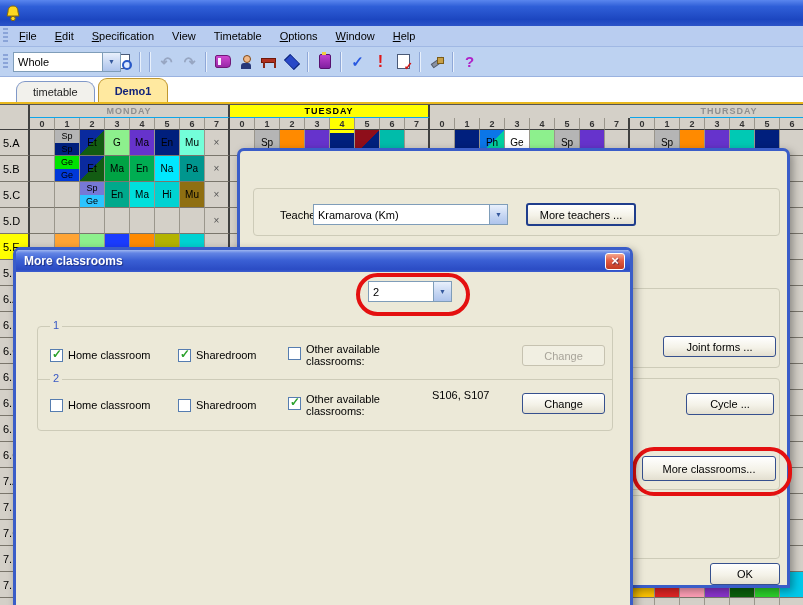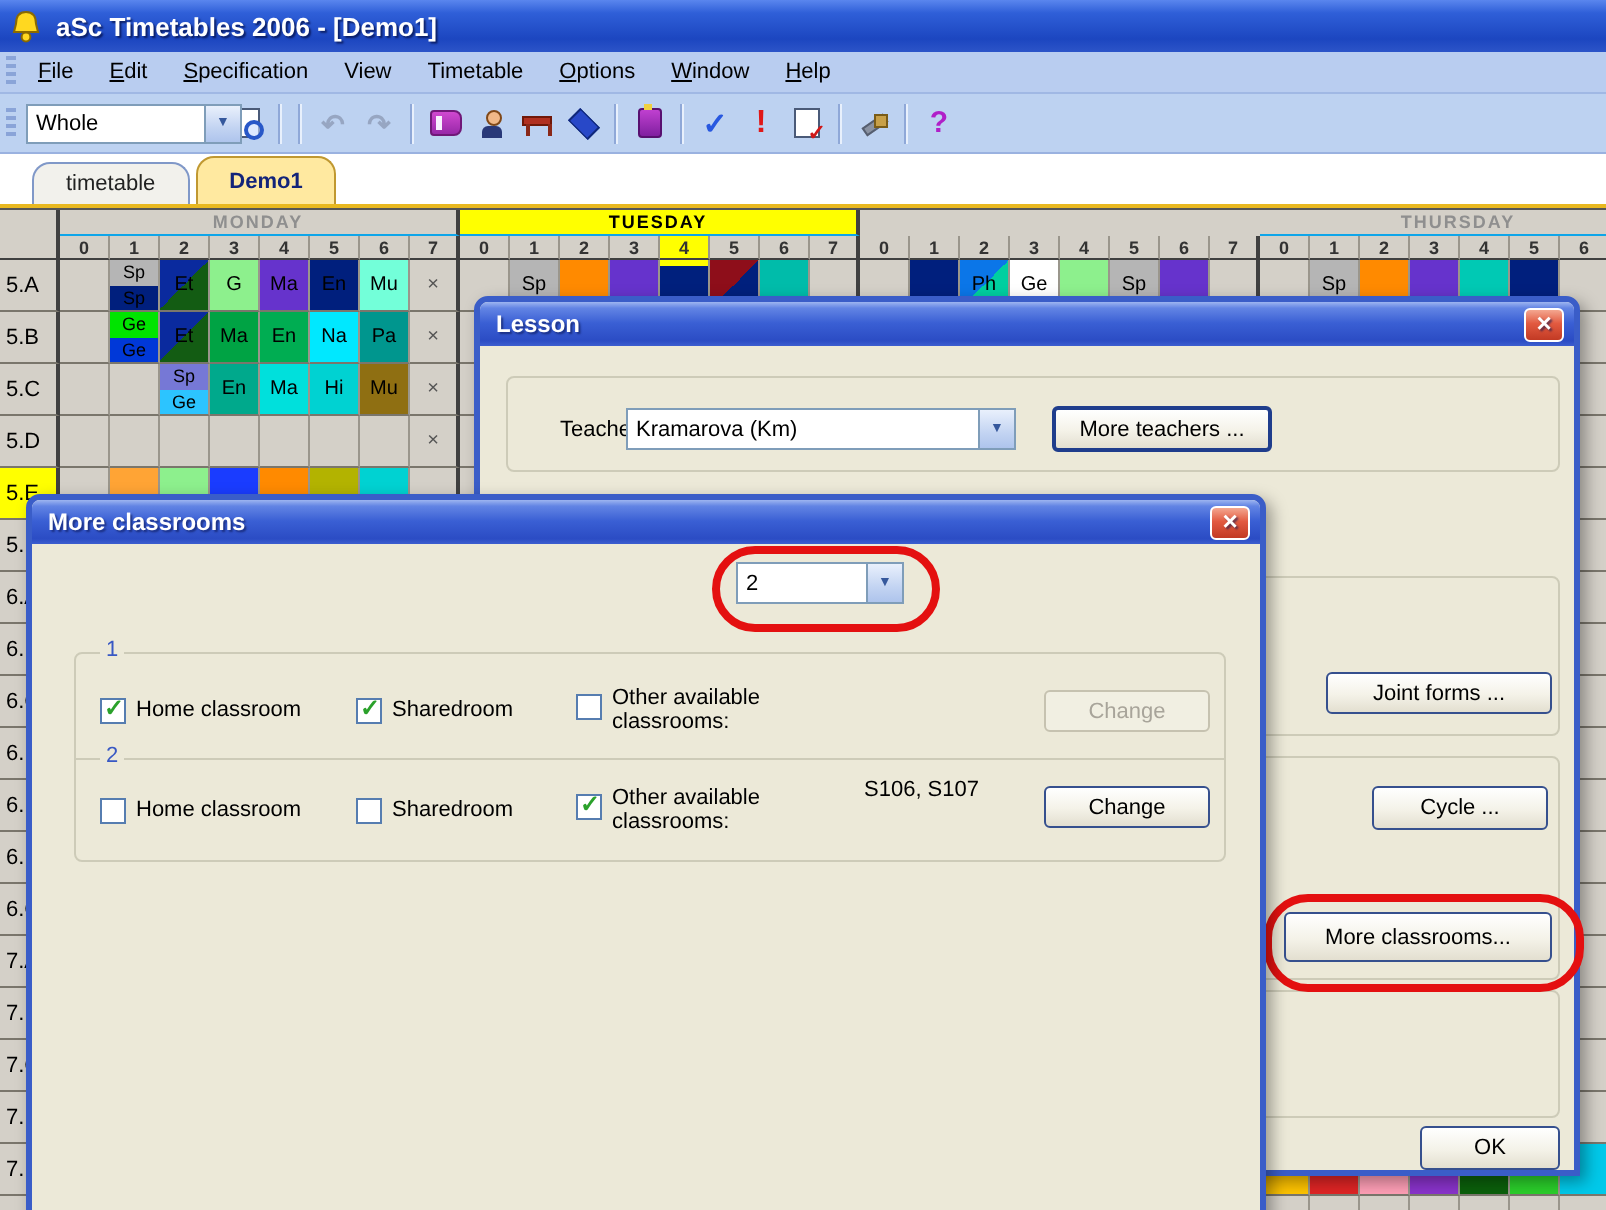--- a/index.html
+++ b/index.html
@@ -100,21 +100,20 @@
 
 <div id="app">
 
   <div id="titlebar">
     <span id="app-icon">
       <svg width="18" height="17" viewBox="0 0 18 17">
           <path d="M9 1 C5 1 4 4 4 7 L3 11 L15 11 L14 7 C14 4 13 1 9 1 Z" fill="#ffd820" stroke="#8a6a00"></path>
           <circle cx="9" cy="13.5" r="2.2" fill="#ffd820" stroke="#8a6a00"></circle>
         </svg>
     </span>
-    <span class="ttl">aSc Timetables 2006  - [Demo1]</span>
   </div>
 
   <div id="toolbar">
     <span class="gripper"></span>
     <div id="toolbar-items">
         <div class="tb-btn">
           <span class="tb-ic new-document-icon"></span>
         </div>
         <div class="tb-btn">
           <span class="tb-ic open-folder-icon"></span>
@@ -859,26 +858,20 @@
       <div class="g-cell cell" style="left: 630px; top: 493px; width: 25px; height: 26px;"></div>
       <div class="g-cell cell" style="left: 655px; top: 493px; width: 25px; height: 26px;"></div>
       <div class="g-cell cell" style="left: 680px; top: 493px; width: 25px; height: 26px;"></div>
       <div class="g-cell cell" style="left: 705px; top: 493px; width: 25px; height: 26px;"></div>
       <div class="g-cell cell" style="left: 730px; top: 493px; width: 25px; height: 26px;"></div>
       <div class="g-cell cell" style="left: 755px; top: 493px; width: 25px; height: 26px;"></div>
       <div class="g-cell cell" style="left: 780px; top: 493px; width: 25px; height: 26px;"></div>
     </div>
 
   <div class="xp-dialog" style="left:237px;top:148px;width:553px;height:440px;z-index:20;">
-    <div class="xp-title">
-      <span>Lesson</span>
-      <div class="xp-close">
-          <span></span>
-        </div>
-    </div>
 
     <div class="groupbox" style="left:13px;top:37px;width:527px;height:48px;"></div>
     <span class="lbl" style="left:40px;top:58px;">Teacher</span>
     <div class="xp-combo" style="left:73px;top:53px;width:195px;height:21px;">
       <span class="combo-text">Kramarova (Km)</span>
       <span class="combo-btn"></span>
     </div>
     <div class="xp-btn focused" style="left:286px;top:52px;width:110px;height:23px;">More teachers ...</div>
 
     <div class="groupbox" style="left:13px;top:137px;width:527px;height:80px;"></div>

